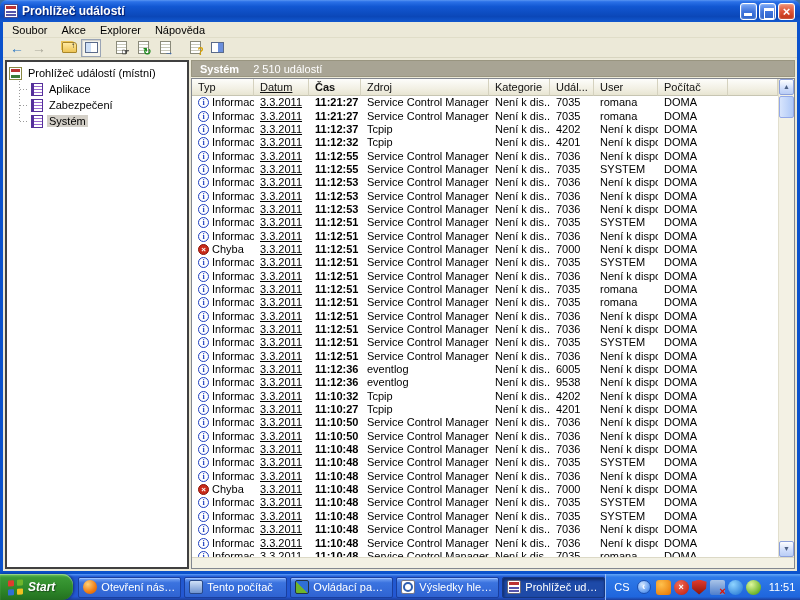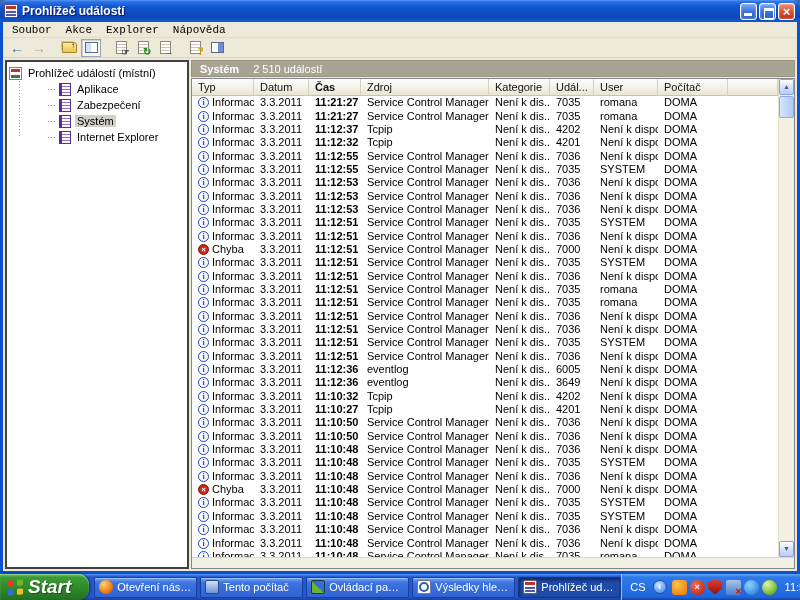--- a/index.html
+++ b/index.html
@@ -20,21 +20,21 @@
   .tbtn { width:17px; height:17px; border-radius:3px; border:1px solid #fff; position:relative;
     background:linear-gradient(180deg,#7aa8f7 0%,#3f74dc 50%,#2b62c9 100%); box-shadow:inset 0 0 2px rgba(255,255,255,.6); }
   .tbtn.close { background:linear-gradient(180deg,#f09074 0%,#dd5336 50%,#bf3315 100%); }
   .tbtn.min::before { content:''; position:absolute; left:3px; bottom:3px; width:8px; height:3px; background:#fff; }
   .tbtn.restore::before { content:''; position:absolute; left:4px; top:4px; width:8px; height:7px; border:1px solid #fff; border-top:3px solid #fff; }
   .tbtn.close::before { content:'×'; position:absolute; left:0; right:0; top:0; bottom:1px; color:#fff; font-weight:bold; font-size:13px; line-height:15px; text-align:center; }
 
   .winbody { flex:1; border:3px solid #0b52cc; border-top:none; background:#ece9d8; display:flex; flex-direction:column; overflow:hidden; }
 
   .menubar { height:16px; display:flex; align-items:center; padding-left:2px; background:#ece9d8; border-bottom:1px solid #e0ddc8; }
-  .menu-item { padding:0 7px; color:#000;font-family:Liberation Mono, monospace; }
+  .menu-item { padding:0 7px; color:#000; }
 
   .toolbar { height:20px; display:flex; align-items:center; padding-left:3px; background:#ece9d8; border-bottom:1px solid #d8d5c0; }
   .tb-sep { width:8px; }
   .tb-btn { width:20px; height:18px; display:inline-flex; align-items:center; justify-content:center; border:1px solid transparent; margin:0 1px; position:relative; font-size:12px; }
   .tb-btn.pressed { border:1px solid #9aa4b5; background:#f6f5ee; box-shadow:inset 1px 1px 1px rgba(0,0,0,.15); }
   [data-name="back-icon"]::before { content:'←'; color:#2f79c4; font-weight:bold; font-size:14px; }
   [data-name="forward-icon"]::before { content:'→'; color:#aaa89a; font-weight:bold; font-size:14px; }
   [data-name="up-one-level-icon"]::before { content:''; width:13px; height:9px; background:linear-gradient(#ffe9a2,#eec salvia); background:linear-gradient(#ffe9a2,#edc455); border:1px solid #a8862a; border-radius:1px 3px 1px 1px; box-shadow:-2px -2px 0 -1px #edc455; }
   [data-name="up-one-level-icon"]::after { content:'↑'; position:absolute; font-size:8px; color:#222; top:1px; right:3px; font-weight:bold; }
   .pane-ico { width:13px; height:11px; border:1px solid #5a6a8a; background:linear-gradient(90deg,#cfe0f7 0 5px,#fff 5px); }
@@ -46,21 +46,21 @@
   [data-name="export-list-icon"] .sheet::after { content:'→'; font-size:9px; color:#2f5fb0; }
   [data-name="help-icon"] .sheet::after { content:'?'; font-size:10px; color:#d8a200; }
 
   
   .content { flex:1; display:flex; padding:2px; gap:2px; overflow:hidden; }
   .tree { width:184px; background:#fff; border:2px solid #404040; padding:3px 2px; overflow:hidden; }
   .tree-row { display:flex; align-items:center; gap:4px; height:16px; white-space:nowrap; }
   .tree-children { position:relative; padding-left:22px; }
   .tree-children::before { content:''; position:absolute; left:10px; top:0; bottom:8px; width:1px;
     background:repeating-linear-gradient(180deg,#9a9a9a 0 1px,transparent 1px 3px); }
-  .tree-item { position:relative;margin-left:28px; }
+  .tree-item { position:relative; }
   .tree-item::before { content:''; position:absolute; left:-11px; top:8px; width:9px; height:1px;
     background:repeating-linear-gradient(90deg,#9a9a9a 0 1px,transparent 1px 3px); }
   .log-ico { width:12px; height:13px; background:repeating-linear-gradient(180deg,#fff 0 2px,#9a6ad0 2px 3px); border:1px solid #55309a; border-left:3px solid #55309a; flex:none; }
   .root-ico { width:13px; height:13px; background:#fff; border:1px solid #884; position:relative; flex:none; }
   .root-ico::before { content:''; position:absolute; inset:1px 1px 7px 1px; background:#b33; }
   .root-ico::after { content:''; position:absolute; inset:7px 1px 1px 1px; background:#3a7a3a; }
   .tree-label { padding:0 2px; }
   .tree-item.selected .tree-label { background:#d4d0c8; }
 
   .rightpane { flex:1; display:flex; flex-direction:column; overflow:hidden; }
@@ -68,21 +68,21 @@
   .band-title { font-weight:bold; }
   .listbox { flex:1; margin-top:1px; background:#fff; border:1px solid #828790; display:flex; flex-direction:column; overflow:hidden; }
   .list-main { flex:1; display:flex; overflow:hidden; }
   .cols-area { flex:1; display:flex; flex-direction:column; overflow:hidden; }
   .hrow { height:17px; display:flex; flex:none; }
   .hcell { background:linear-gradient(180deg,#fdfdfb 0%,#f2f0e4 60%,#e8e5d2 100%); border-right:1px solid #d5d2bf; border-bottom:1px solid #c7c5b2; padding:2px 4px 0 6px; white-space:nowrap; overflow:hidden; color:#111; }
   .lrows { flex:1; overflow:hidden; }
   .lrow { height:13.35px; display:flex; align-items:center; }
   .ccell { padding:0 4px 0 6px; white-space:nowrap; overflow:hidden; line-height:13px; display:flex; align-items:center; }
   .col0 { width:62px; flex:none; }
-  .col1 { width:55px; flex:none; }
+  .col1 { width:55px; flex:none;text-decoration:underline; }
   .col2 { width:52px; flex:none;font-weight:bold; }
   .col3 { width:128px; flex:none; }
   .col4 { width:61px; flex:none; }
   .col5 { width:44px; flex:none; }
   .col6 { width:64px; flex:none; }
   .col7 { width:70px; flex:none; }
   .colF { flex:1; }
   .tico { width:11px; height:11px; border-radius:50%; flex:none; margin-right:3px; text-align:center; font-weight:bold; display:inline-flex; align-items:center; justify-content:center; }
   .icon-info { background:#fff; border:1px solid #2040c0; color:#2040c0; font-size:8px; font-family:"Liberation Serif",serif; }
   .icon-info::before { content:'i'; }
@@ -93,21 +93,21 @@
   .sb-btn { height:16px; flex:none; border:1px solid #8ba0dc; border-radius:2px; background:linear-gradient(180deg,#fdfeff,#cfddfb 60%,#bacdf5); color:#4d6185; font-size:7px; line-height:14px; text-align:center; }
   .sb-thumb { height:22px; flex:none; margin:1px 0; border:1px solid #93a8e8; border-radius:2px; background:linear-gradient(90deg,#d7e4fc,#aec8f7); }
   .sb-space { flex:1; }
   .hscroll { height:11px; flex:none; background:#f3f1e4; border-top:1px solid #dcd9c6; }
 
   
   .taskbar { position:absolute; left:0; bottom:0; width:800px; height:26px; display:flex; align-items:center;
     background:linear-gradient(180deg,#5c9cf5 0%,#2a66dd 8%,#2158cf 12%,#2458d4 86%,#1c3f9c 100%); }
   .startbtn { height:26px; flex:none; display:flex; align-items:center; gap:5px; padding:0 18px 0 8px; border-radius:0 11px 11px 0;
     background:linear-gradient(180deg,#6abf5a 0%,#3b9a36 14%,#2f8a2a 55%,#236f20 100%); box-shadow:1px 0 3px rgba(0,0,30,.5), inset 0 1px 1px #9ad88a; }
-  .start-label { color:#fff; font-weight:bold; font-style:italic; font-size:19px; text-shadow:1px 1px 1px #1c4f1c; }
+  .start-label { color:#fff; font-weight:bold; font-style:italic; font-size:12px; text-shadow:1px 1px 1px #1c4f1c; }
   .flag { width:15px; height:15px; position:relative; transform:skewY(-5deg); }
   .flag i { position:absolute; width:6px; height:6px; border-radius:1px; }
   .flag i:nth-child(1){ left:0; top:0; background:#e23b2e; }
   .flag i:nth-child(2){ right:0; top:0; background:#6fb52c; }
   .flag i:nth-child(3){ left:0; bottom:0; background:#2f6fd6; }
   .flag i:nth-child(4){ right:0; bottom:0; background:#f3c021; }
   .tasks { display:flex; gap:3px; margin-left:5px; flex:none; }
   .task { width:103px; height:21px; border-radius:2px; border:1px solid #1a3f9e; display:flex; align-items:center; gap:4px; padding:0 4px; color:#fff;
     background:linear-gradient(180deg,#79a7f5 0%,#3b73df 25%,#2f63d2 100%); box-shadow:inset 0 1px 0 #9cc0ff; }
   .task.active { background:#1e4aa8; box-shadow:inset 1px 2px 3px #102a66; border-color:#16367f; }
@@ -198,24 +198,20 @@
                 <span class="tree-label" data-name="sidebar-item-label">Aplikace</span>
               </div>
               <div class="tree-row tree-item" data-name="sidebar-item-zabezpe-en-">
                 <span class="log-ico" data-name="log-icon"></span>
                 <span class="tree-label" data-name="sidebar-item-label">Zabezpečení</span>
               </div>
               <div class="tree-row tree-item selected" data-name="sidebar-item-syst-m">
                 <span class="log-ico" data-name="log-icon"></span>
                 <span class="tree-label" data-name="sidebar-item-label">Systém</span>
               </div>
-              <div class="tree-row tree-item" data-name="sidebar-item-internet-explorer">
-                <span class="log-ico" data-name="log-icon"></span>
-                <span class="tree-label" data-name="sidebar-item-label">Internet Explorer</span>
-              </div>
             </div>
         </div>
         <div class="rightpane" data-name="list-pane">
           <div class="band" data-name="list-header-band">
             <span class="band-title" data-name="log-name-label">Systém</span>
             <span class="band-count" data-name="event-count-label">2 510 událostí</span>
           </div>
           <div class="listbox" data-name="event-list">
             <div class="list-main">
               <div class="cols-area">
@@ -527,21 +523,21 @@
                     </div>
                     <div class="lrow" data-name="table-row">
                       <div class="ccell col0">
                         <span class="tico icon-info" data-name="info-icon"></span>
                         <span class="tlabel" data-name="event-type-label">Informace</span>
                       </div>
                       <div class="ccell col1">3.3.2011</div>
                       <div class="ccell col2">11:12:36</div>
                       <div class="ccell col3">eventlog</div>
                       <div class="ccell col4">Není k dis...</div>
-                      <div class="ccell col5">3649</div>
+                      <div class="ccell col5">9538</div>
                       <div class="ccell col6">Není k dispozici</div>
                       <div class="ccell col7">DOMA</div>
                       <div class="ccell colF"></div>
                     </div>
                     <div class="lrow" data-name="table-row">
                       <div class="ccell col0">
                         <span class="tico icon-info" data-name="info-icon"></span>
                         <span class="tlabel" data-name="event-type-label">Informace</span>
                       </div>
                       <div class="ccell col1">3.3.2011</div>

